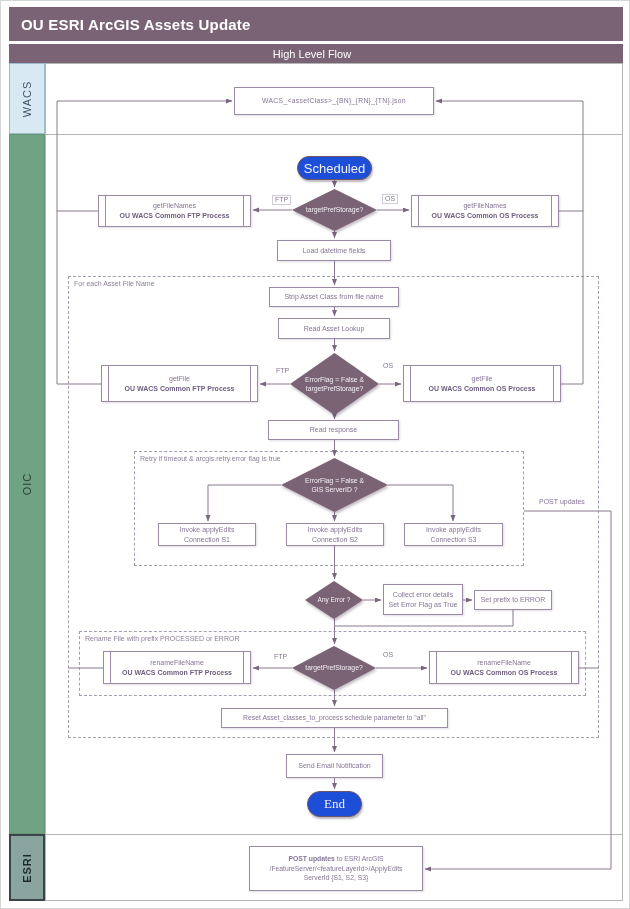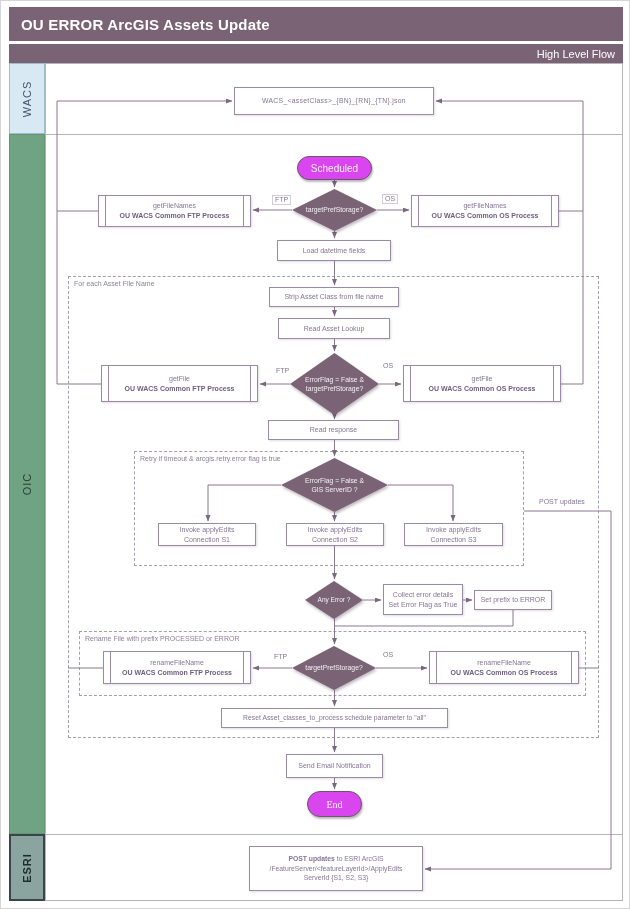--- a/index.html
+++ b/index.html
@@ -3,56 +3,56 @@
 <meta charset="utf-8">
 <style>
   html,body{margin:0;padding:0;background:#fff;}
   #page{position:relative;width:630px;height:909px;background:#fff;border:1px solid #d5d5d5;
         box-sizing:border-box;font-family:"Liberation Sans",sans-serif;overflow:hidden;}
   .abs{position:absolute;box-sizing:border-box;}
   
   .titlebar{background:#7b6376;color:#fff;font-size:15px;font-weight:bold;
             display:flex;align-items:center;padding-left:12px;letter-spacing:.2px;}
   .subtitlebar{background:#7b6376;color:#fff;font-size:11px;display:flex;align-items:center;
-               justify-content:flex-end;padding-right:8px;}
+               justify-content:center;padding-right:8px;}
   
   .lane{display:flex;align-items:center;justify-content:center;}
   .lane span{transform:rotate(-90deg);white-space:nowrap;letter-spacing:1px;font-size:11px;}
   .lane-wacs{background:#d8e9f3;border:1px solid #9dbccd;color:#44546a;}
   .lane-oic{background:#6fa383;border:1px solid #649674;color:#2e3c33;}
   .lane-esri{background:#8aa5a0;border:2px solid #39454a;color:#1f2a2d;font-weight:bold;}
   .gridline{background:#b5b5b5;}
   .area-border{border:1px solid #b5b5b5;}
   
   .box{background:#fff;border:1px solid #9b8aa4;color:#857595;font-size:7px;line-height:1.4;
        display:flex;flex-direction:column;align-items:center;justify-content:center;
        text-align:center;box-shadow:1px 1px 2px rgba(120,100,135,.22);}
   .box .b2{font-weight:bold;color:#6e5e7e;}
   .sub::before,.sub::after{content:"";position:absolute;top:0;bottom:0;border-left:1px solid #9b8aa4;}
   .sub::before{left:6px;} .sub::after{right:6px;}
-  .pill{background:#d946ef;border:1px solid #6c5567;border-radius:13px;color:#f4f0f4;
-        font-size:10px;display:flex;align-items:center;justify-content:center;
+  .pill{background:#1d4ed8;border:1px solid #6c5567;border-radius:13px;color:#f4f0f4;
+        font-size:13px;display:flex;align-items:center;justify-content:center;
         box-shadow:1px 2px 2px rgba(70,50,75,.35);}
   .dwrap{filter:drop-shadow(1px 2px 1.5px rgba(70,50,75,.35));}
   .diamond{width:100%;height:100%;background:#7b6376;color:#f4f0f4;font-size:6.8px;line-height:1.35;
            clip-path:polygon(50% 0,100% 50%,50% 100%,0 50%);
            display:flex;flex-direction:column;align-items:center;justify-content:center;text-align:center;}
   .dashedbox{border:1px dashed #a39fae;color:#8b7f98;font-size:7px;}
   .dashedbox .dlabel{position:absolute;left:5px;top:3px;white-space:nowrap;}
   .elbl{font-size:7px;color:#857595;background:#fff;padding:0 2px;white-space:nowrap;line-height:1.2;}
   .elbl.bordered{border:1px solid #d0cdd8;}
   svg{position:absolute;left:0;top:0;pointer-events:none;}
 </style>
 </head>
 <body>
 
 <div id="page">
 
   <div class="abs titlebar" style="left:8px;top:6px;width:614px;height:34px;">
-    <span>OU ERROR ArcGIS Assets Update</span>
+    <span>OU ESRI ArcGIS Assets Update</span>
   </div>
   <div class="abs subtitlebar" style="left:8px;top:43px;width:614px;height:19px;">
     <span>High Level Flow</span>
   </div>
 
   <div class="abs area-border" style="left:8px;top:62px;width:614px;height:838px;"></div>
   <div class="abs gridline" style="left:44px;top:62px;width:1px;height:838px;"></div>
   <div class="abs gridline" style="left:8px;top:133px;width:614px;height:1px;"></div>
   <div class="abs gridline" style="left:8px;top:833px;width:614px;height:1px;"></div>
 

